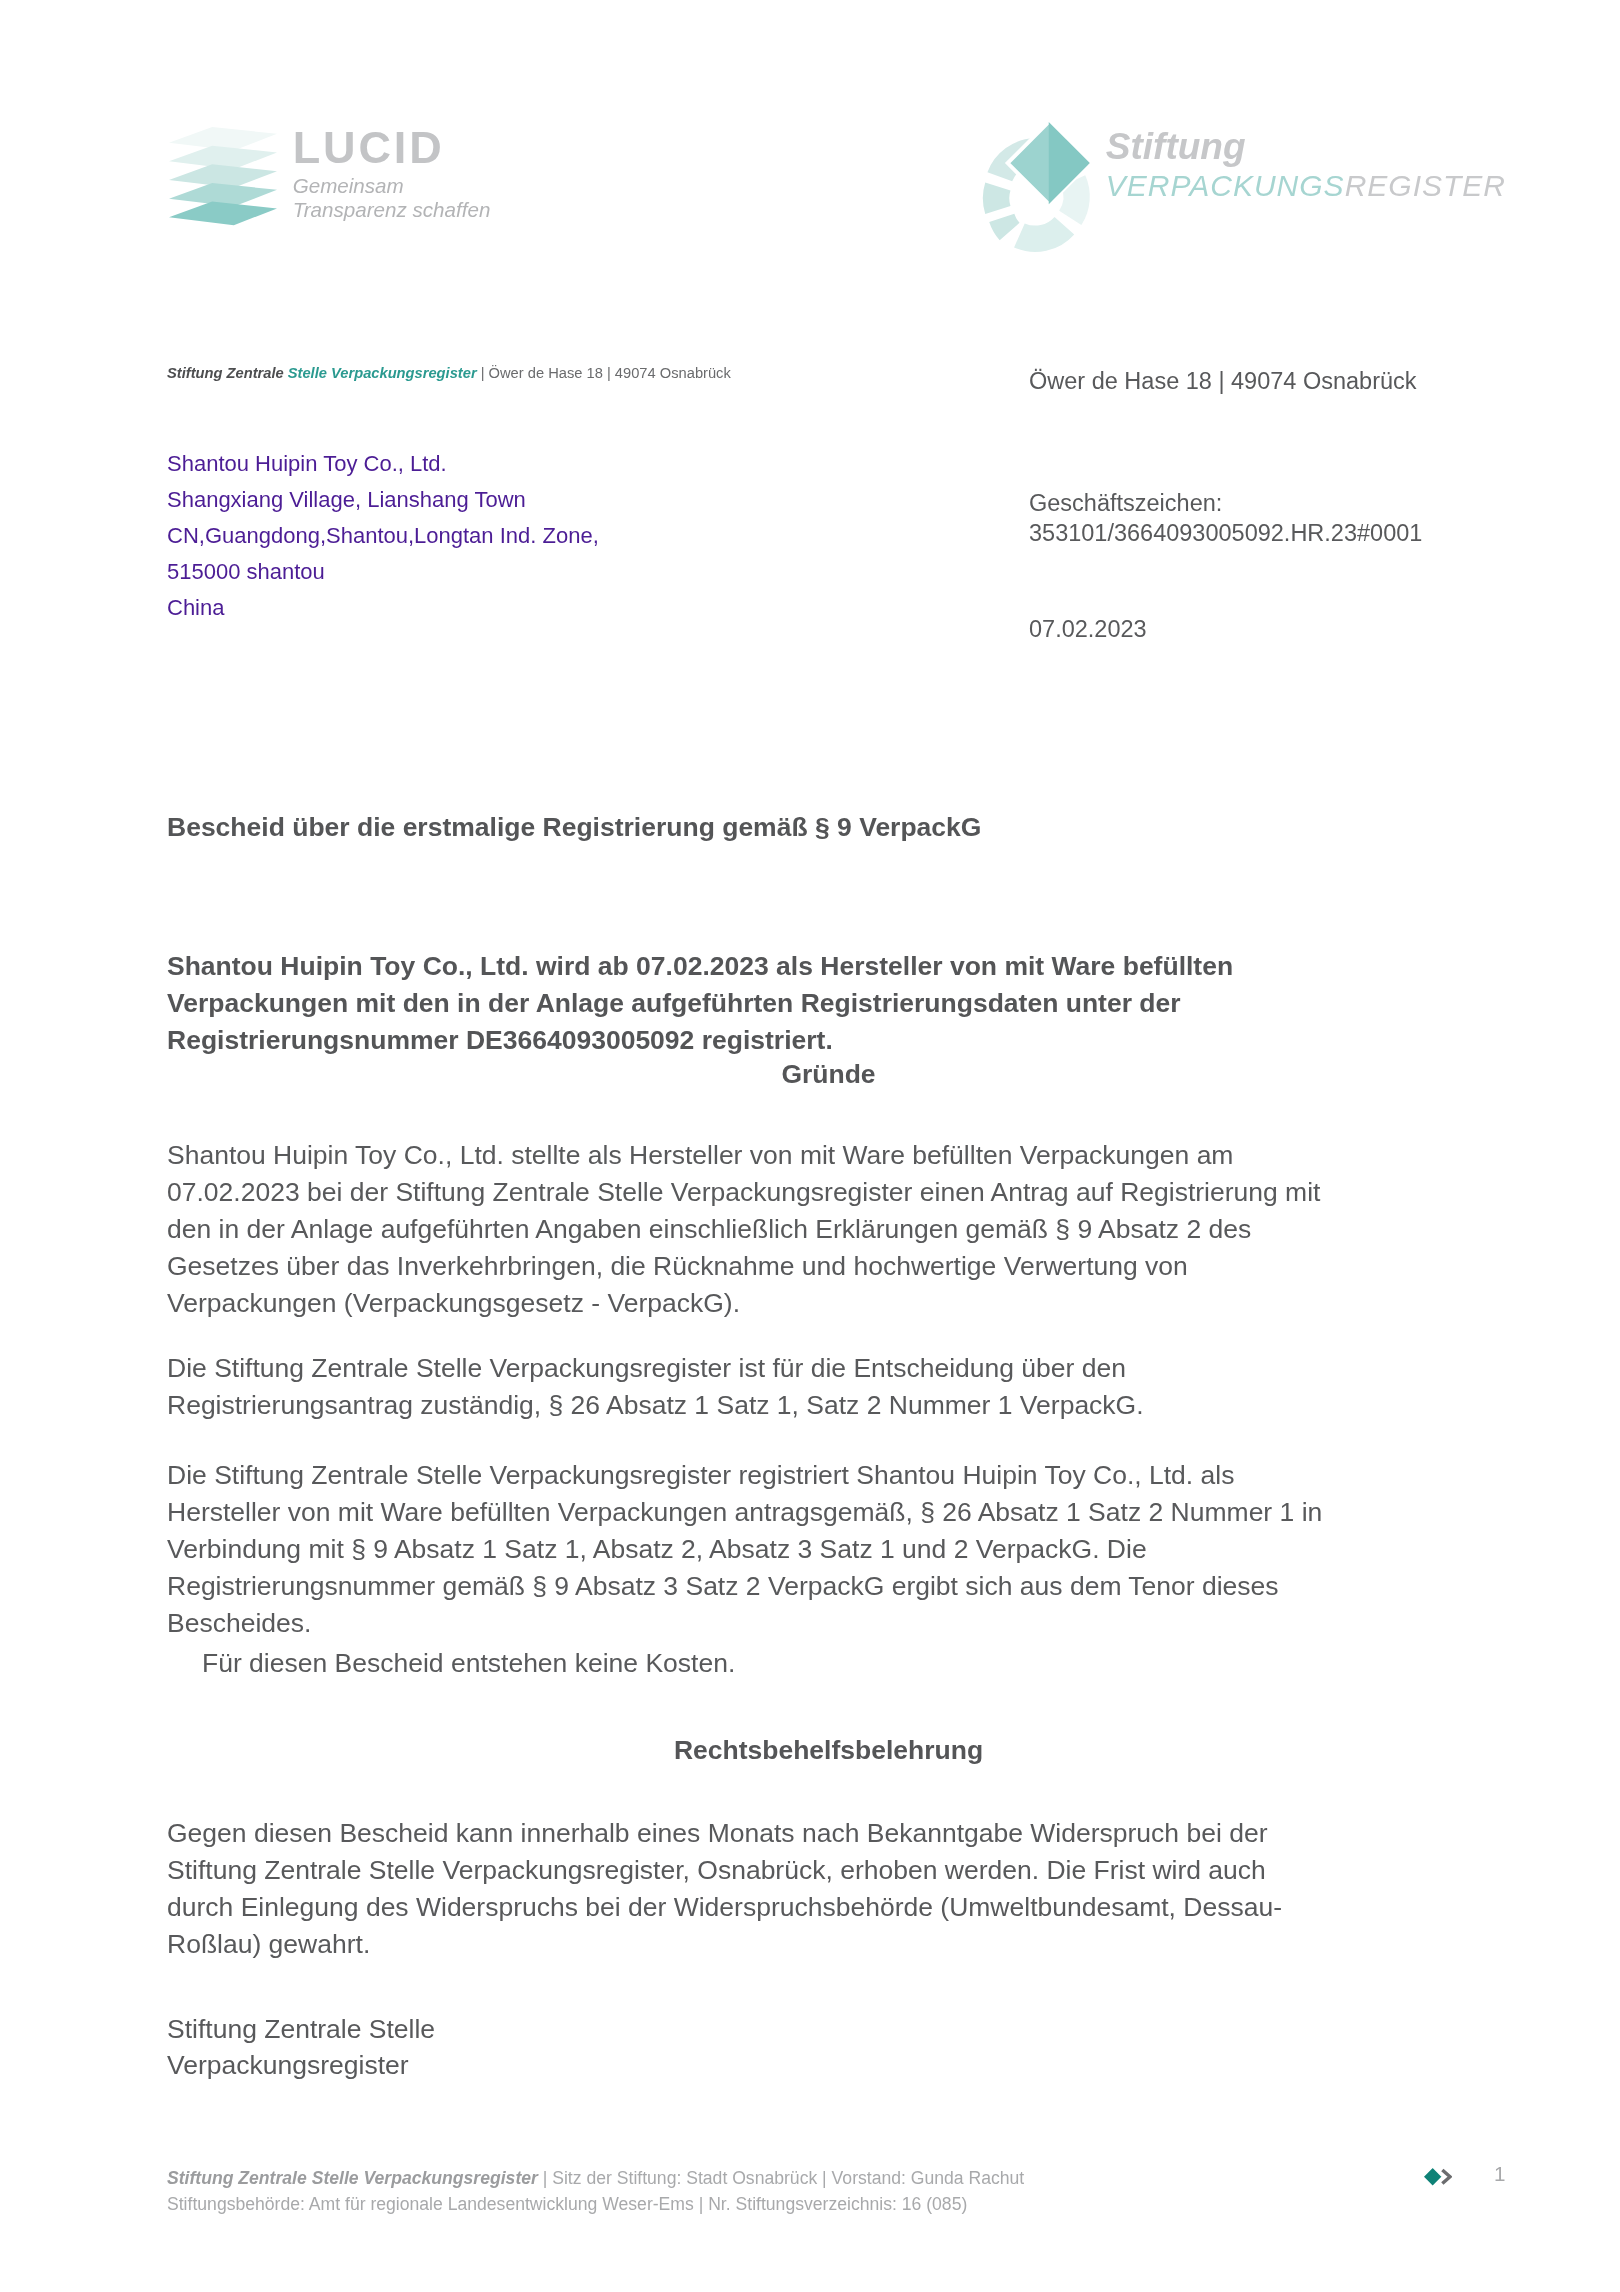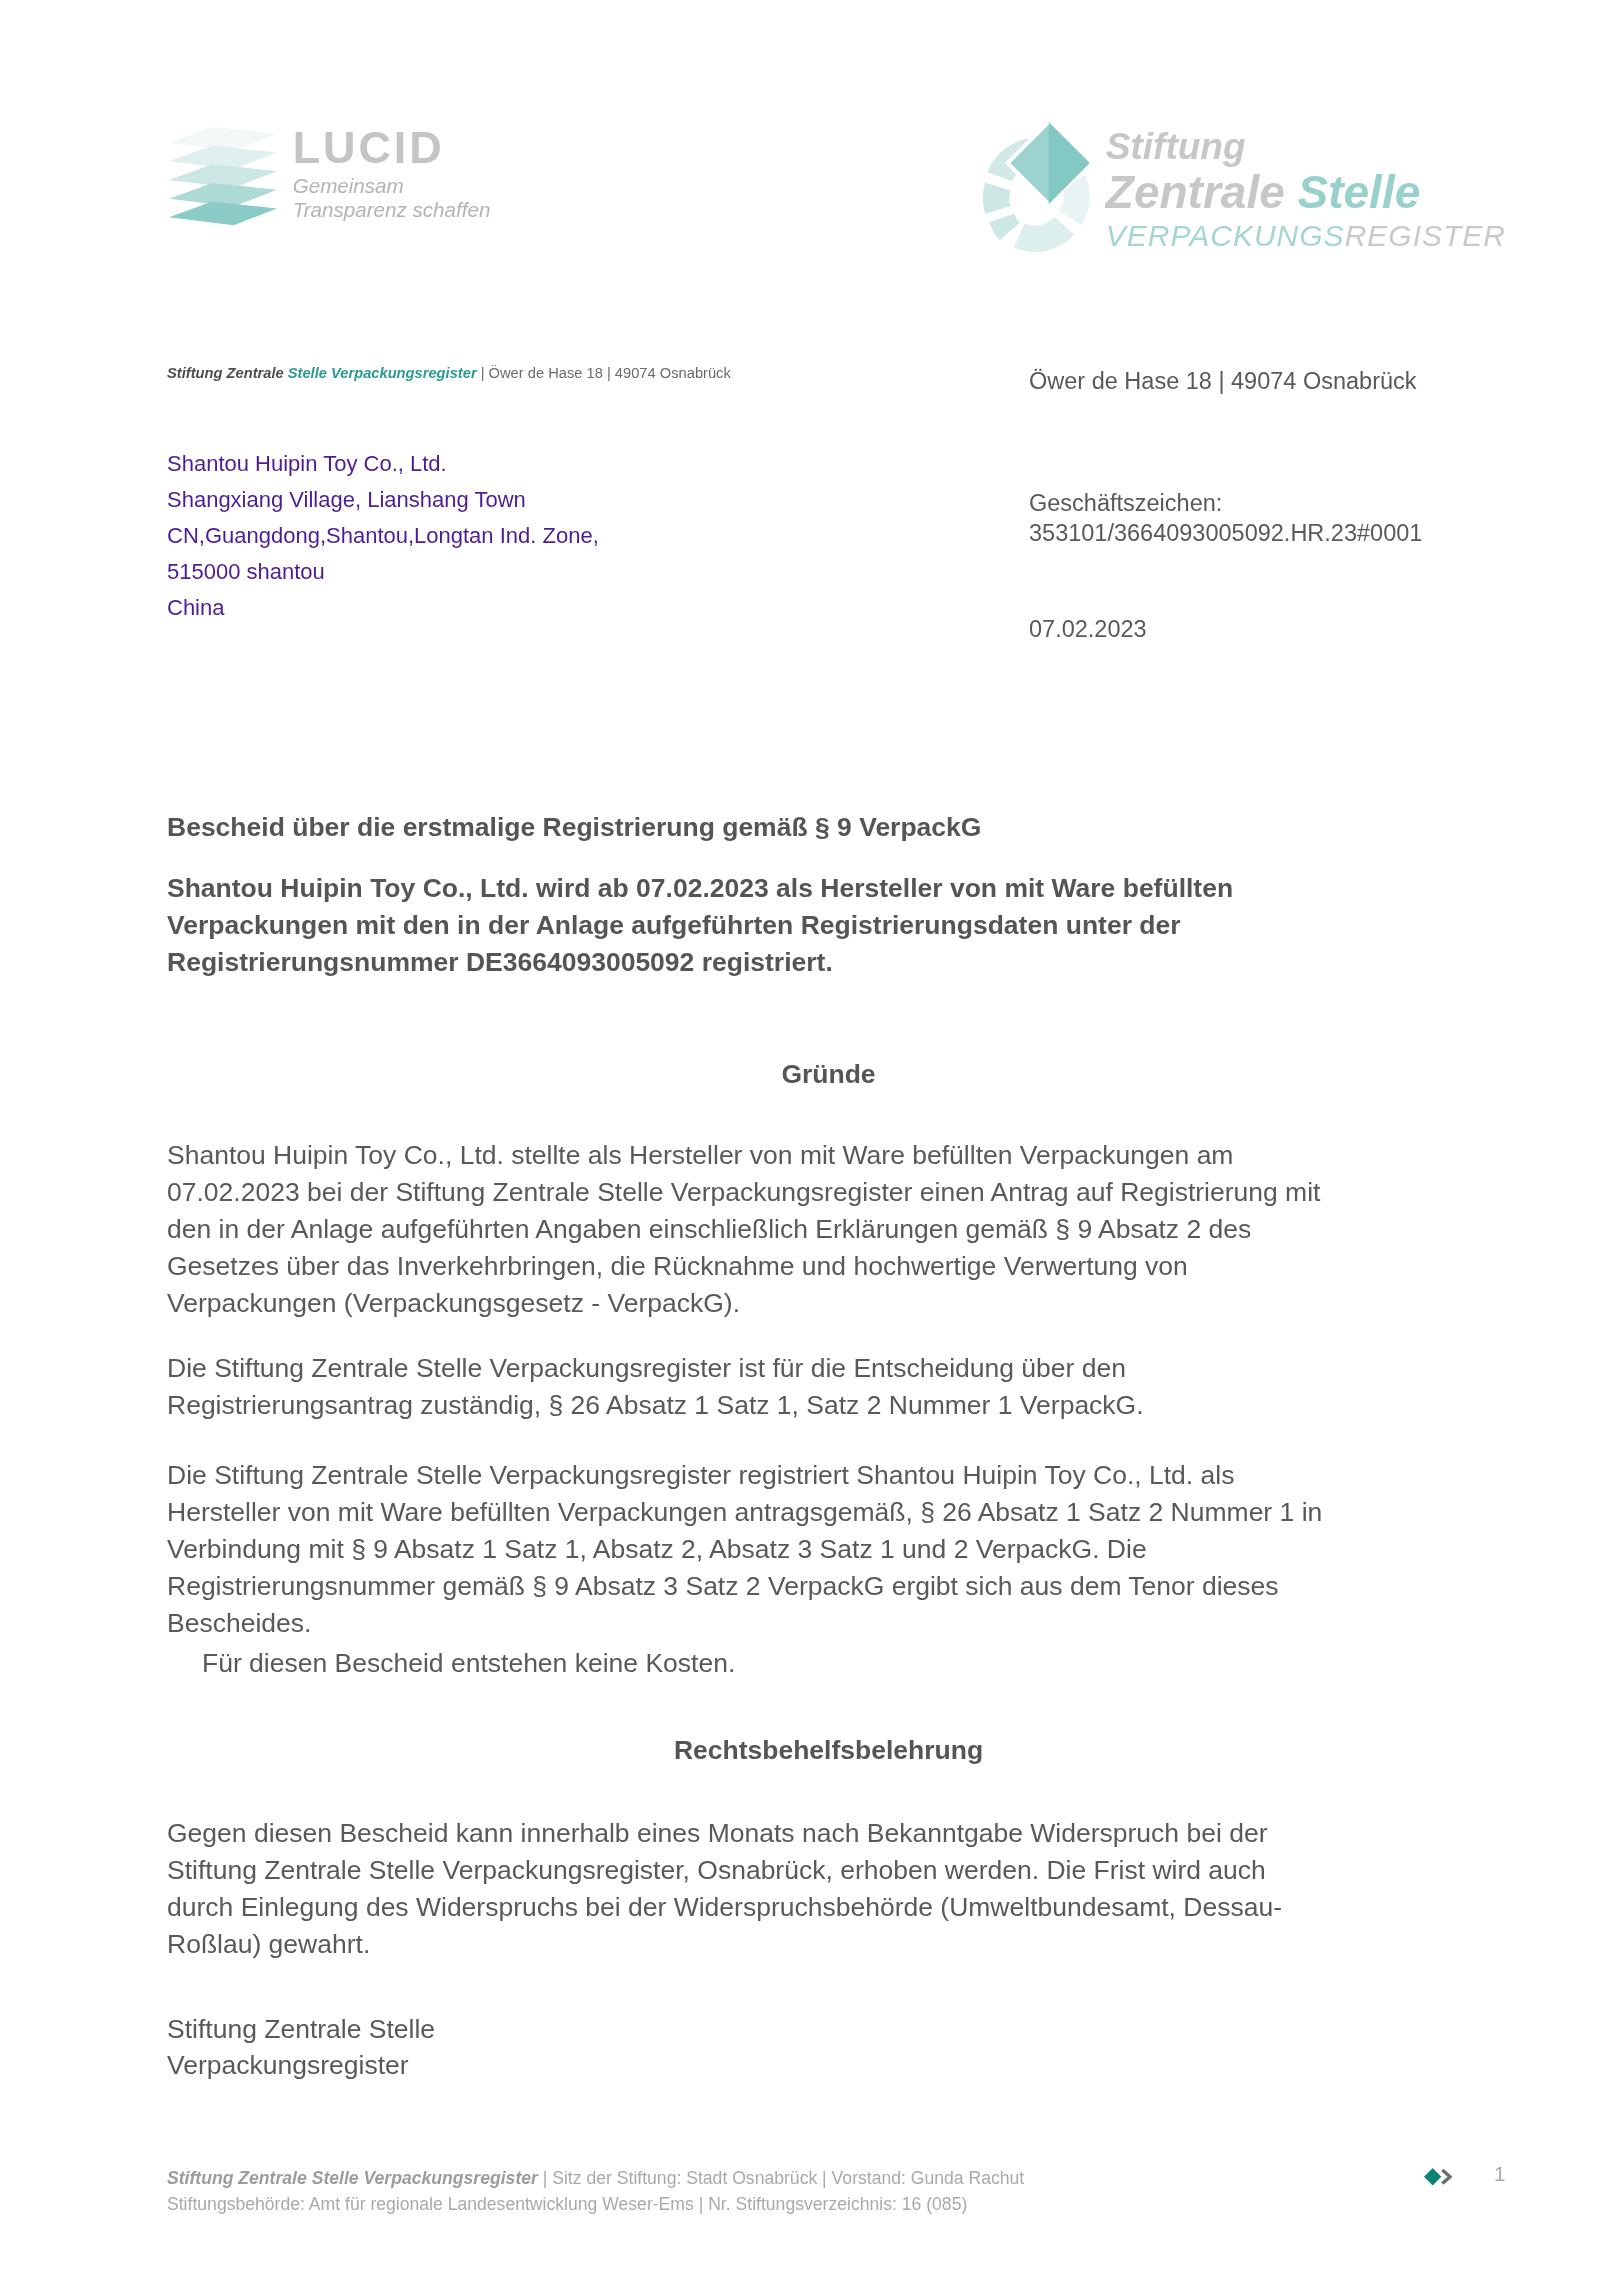--- a/index.html
+++ b/index.html
@@ -86,21 +86,20 @@
           <path d="M 97 62 A 40 40 0 0 1 94 100" stroke="#e8f4f3" stroke-width="27"></path>
         </g>
         <g stroke="#ffffff" stroke-width="4">
           <polygon points="72,2 114,44 72,86 30,44" fill="#9cd3cf"></polygon>
           <polygon points="72,2 114,44 72,86" fill="#84c8c3" stroke="none"></polygon>
         </g>
       </svg>
     </span>
     <span class="zsvr-text" style="margin-left:9.8px;margin-top:7.8px;">
       <div class="zsvr-line1">Stiftung</div>
-      <div class="zsvr-line2"><span class="gray">Zentrale </span><span class="teal">Stelle</span></div>
       <div class="zsvr-line3"><span class="teal">VERPACKUNGS</span><span class="gray">REGISTER</span></div>
     </span>
   </div>
 
   <div class="abs sender" style="left:167px;top:365px;">
     <span class="bold-gray">Stiftung Zentrale </span><span class="bold-teal">Stelle Verpackungsregister</span><span> | Öwer de Hase 18 | 49074 Osnabrück</span>
   </div>
 
   <div class="abs recipient" style="left:167px;top:446px;">
     <div>Shantou Huipin Toy Co., Ltd.</div>
@@ -110,21 +109,21 @@
     <div>China</div>
   </div>
 
   <div class="abs meta" style="left:1029px;top:368px;">Öwer de Hase 18 | 49074 Osnabrück</div>
   <div class="abs meta" style="left:1029px;top:490px;">Geschäftszeichen:</div>
   <div class="abs meta" style="left:1029px;top:520px;">353101/3664093005092.HR.23#0001</div>
   <div class="abs meta" style="left:1029px;top:616px;">07.02.2023</div>
 
   <div class="abs subject" style="left:167px;top:812px;">Bescheid über die erstmalige Registrierung gemäß § 9 VerpackG</div>
 
-  <div class="abs para bold" style="left:167px;top:870px;">Shantou Huipin Toy Co., Ltd. wird ab 07.02.2023 als Hersteller von mit Ware befüllten
+  <div class="abs para bold" style="left:167px;top:948px;">Shantou Huipin Toy Co., Ltd. wird ab 07.02.2023 als Hersteller von mit Ware befüllten
 Verpackungen mit den in der Anlage aufgeführten Registrierungsdaten unter der
 Registrierungsnummer DE3664093005092 registriert.</div>
 
   <div class="abs center-heading" style="left:167px;top:1059px;">Gründe</div>
 
   <div class="abs para" style="left:167px;top:1137px;">Shantou Huipin Toy Co., Ltd. stellte als Hersteller von mit Ware befüllten Verpackungen am
 07.02.2023 bei der Stiftung Zentrale Stelle Verpackungsregister einen Antrag auf Registrierung mit
 den in der Anlage aufgeführten Angaben einschließlich Erklärungen gemäß § 9 Absatz 2 des
 Gesetzes über das Inverkehrbringen, die Rücknahme und hochwertige Verwertung von
 Verpackungen (Verpackungsgesetz - VerpackG).</div>

